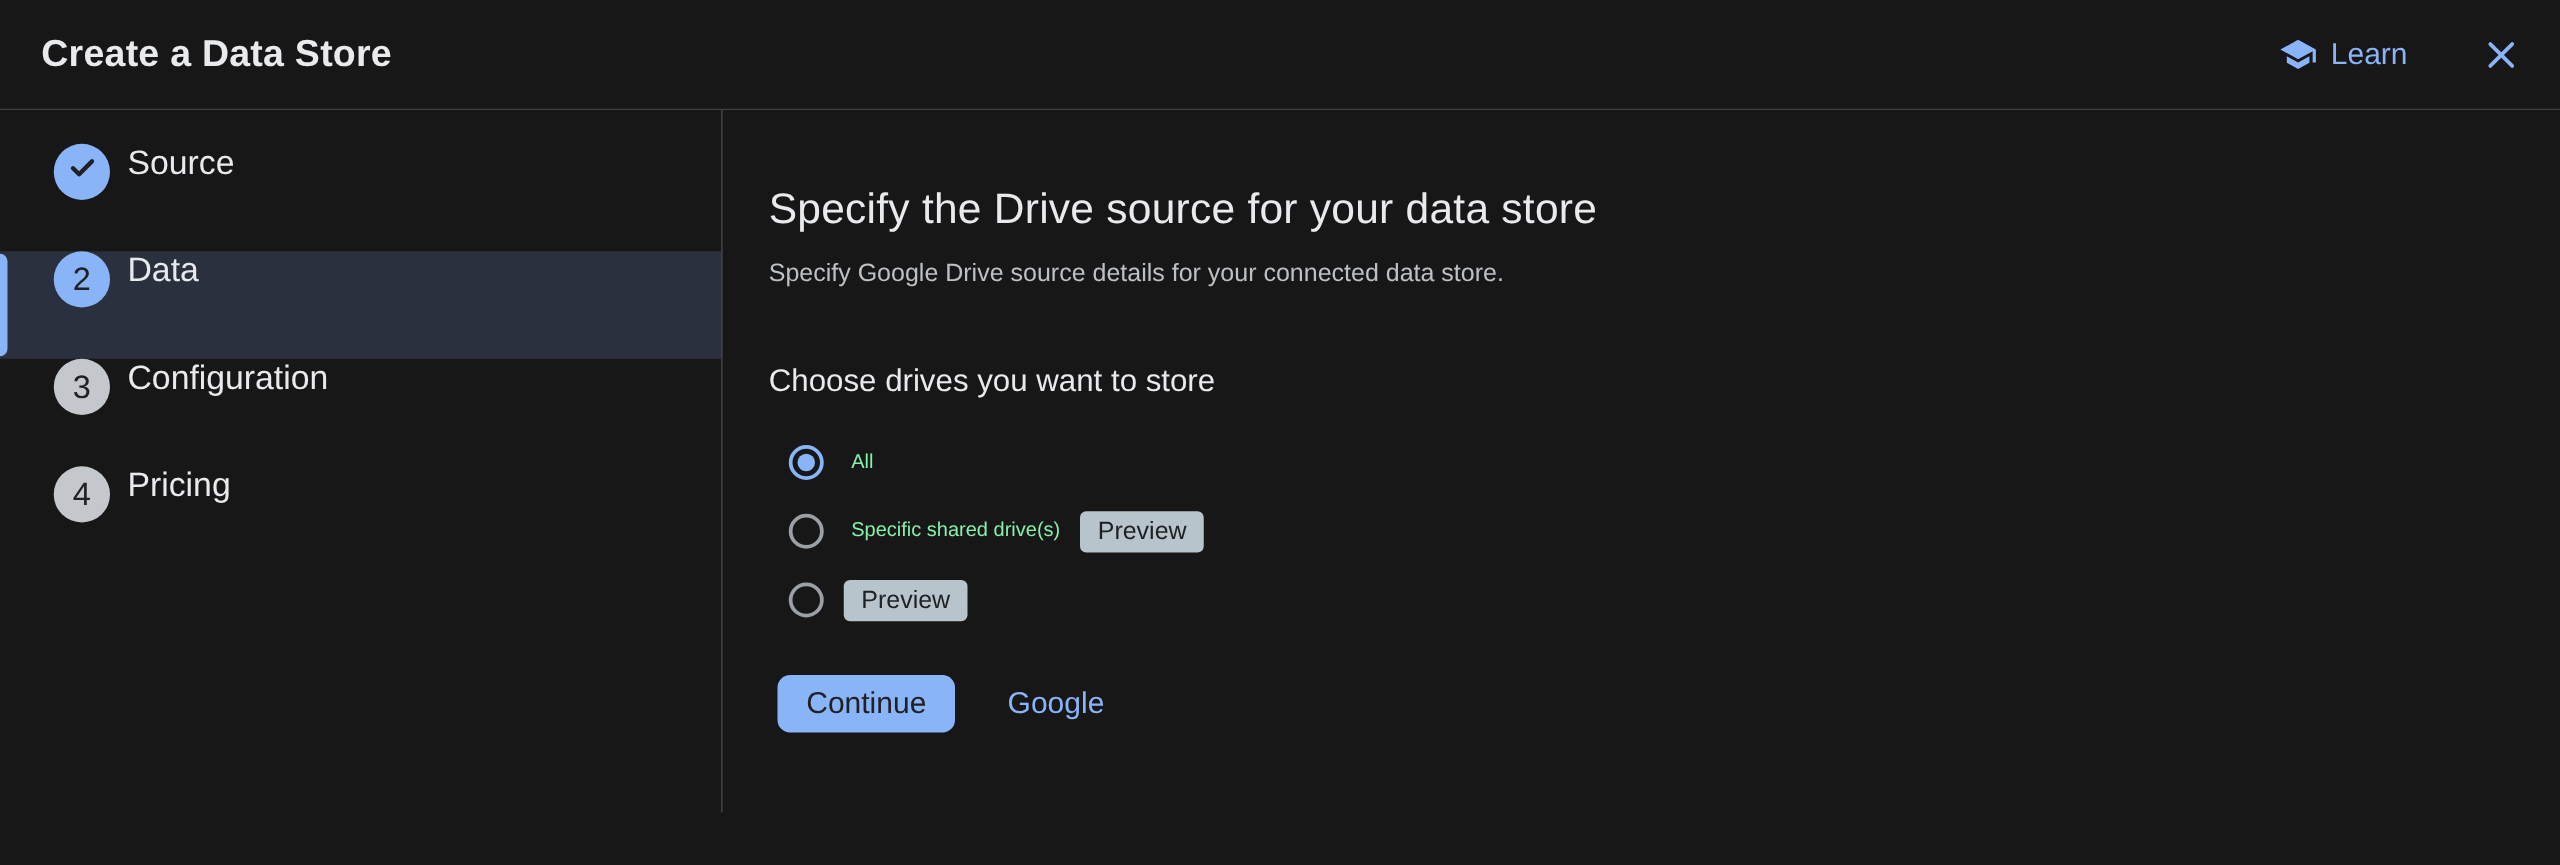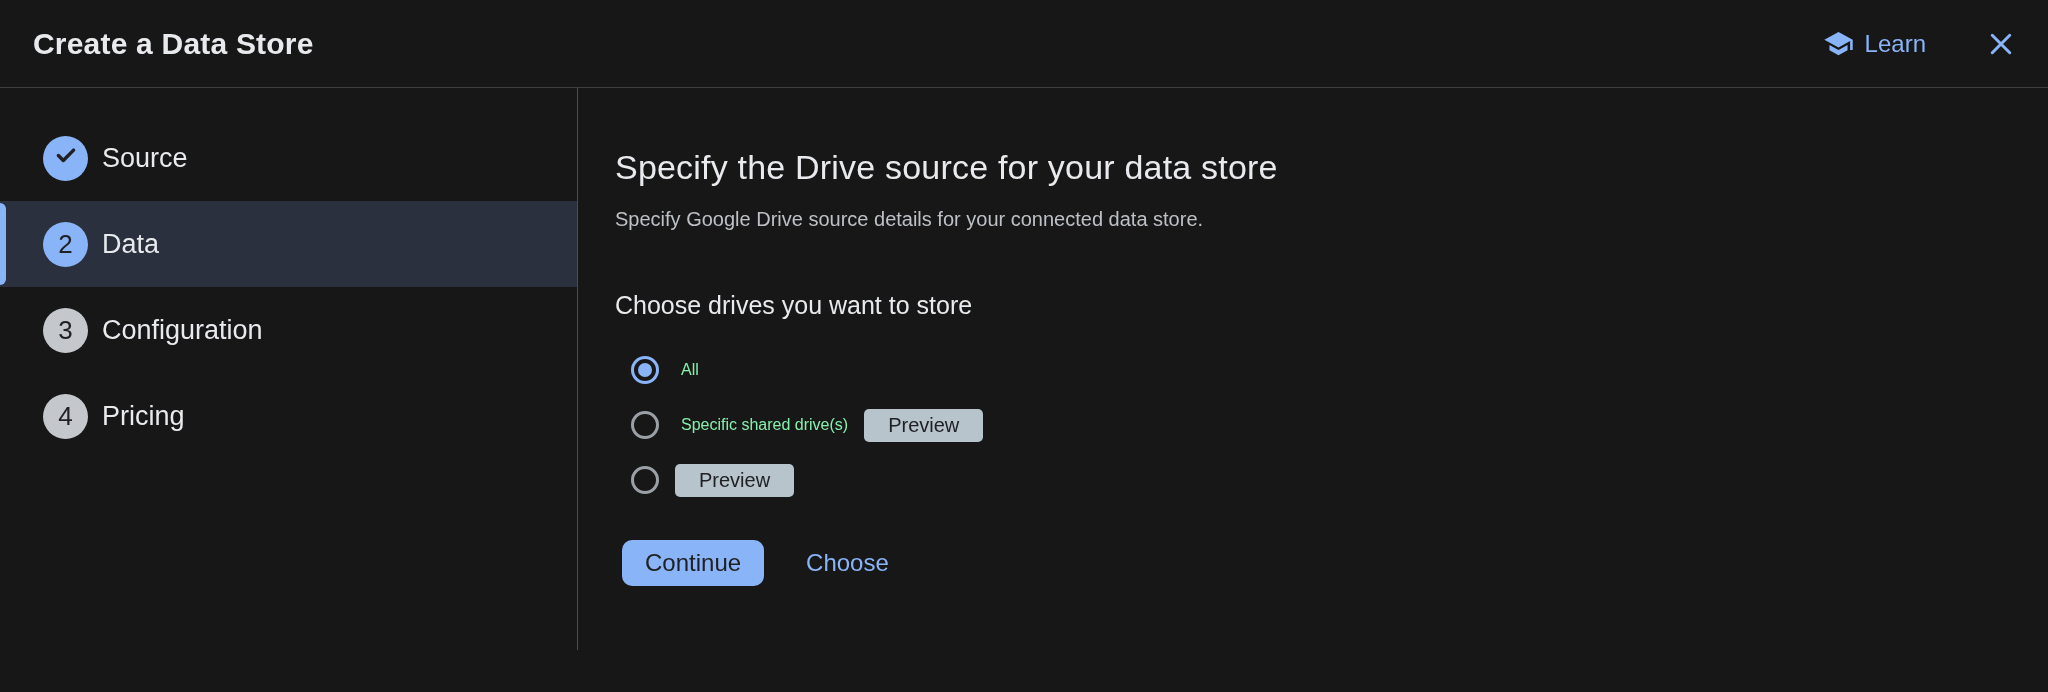--- a/index.html
+++ b/index.html
@@ -32,21 +32,21 @@
   
   .sidebar {
     position: absolute; top: 88px; left: 0; width: 577px; bottom: 0;
     padding-top: 27px;
   }
   .divider-v {
     position: absolute; top: 88px; left: 577px; width: 1px; height: 562px;
     background: #4a4d51;
   }
   .step-row {
-    position: relative; height: 86px; display: flex; align-items: center;
+    position: relative; height: 86px; display: flex; 
     padding-left: 43px; cursor: pointer;
   }
   .step-row.active { background: #2a303d; }
   .step-bar {
     display: none;
     position: absolute; left: 0; top: 2px; bottom: 2px; width: 6px;
     background: #8ab4f8; border-radius: 0 6px 6px 0;
   }
   .step-row.active .step-bar { display: block; }
   .step-circle {
@@ -85,21 +85,21 @@
     display: flex; align-items: center; justify-content: center;
     background: transparent;
   }
   .radio.selected { border-color: #8ab4f8; }
   .radio .dot { width: 14px; height: 14px; border-radius: 50%; background: transparent; }
   .radio.selected .dot { background: #8ab4f8; }
   .option-label { margin-left: 22px; font-size: 16px; color: #86efac; }
   .preview-badge {
     margin-left: 16px; background: #b7c4cc; color: #202124;
     font-size: 20px; font-weight: 400; line-height: 1;
-    padding: 6px 24px 7px; border-radius: 5px;
+    padding: 6px 14px 7px; border-radius: 5px;
   }
   .preview-badge:empty { display: none; }
 
   .actions { margin-top: 36px; margin-left: 7px; display: flex; align-items: center; }
   .continue-btn {
     height: 46px; padding: 0 23px; border: none; border-radius: 10px;
     background: #8ab4f8; color: #202124;
     font-family: "Liberation Sans", sans-serif;
     font-size: 24px; font-weight: 500; cursor: pointer;
   }
@@ -194,15 +194,15 @@
     <div class="option-row">
       <span class="radio">
           <span class="dot"></span>
         </span>
       <span class="preview-badge">Preview</span>
     </div>
   </div>
 
   <div class="actions">
     <button class="continue-btn">Continue</button>
-    <button class="cancel-btn">Choose</button>
+    <button class="cancel-btn">Google</button>
   </div>
 </div>
 
 </body></html>

